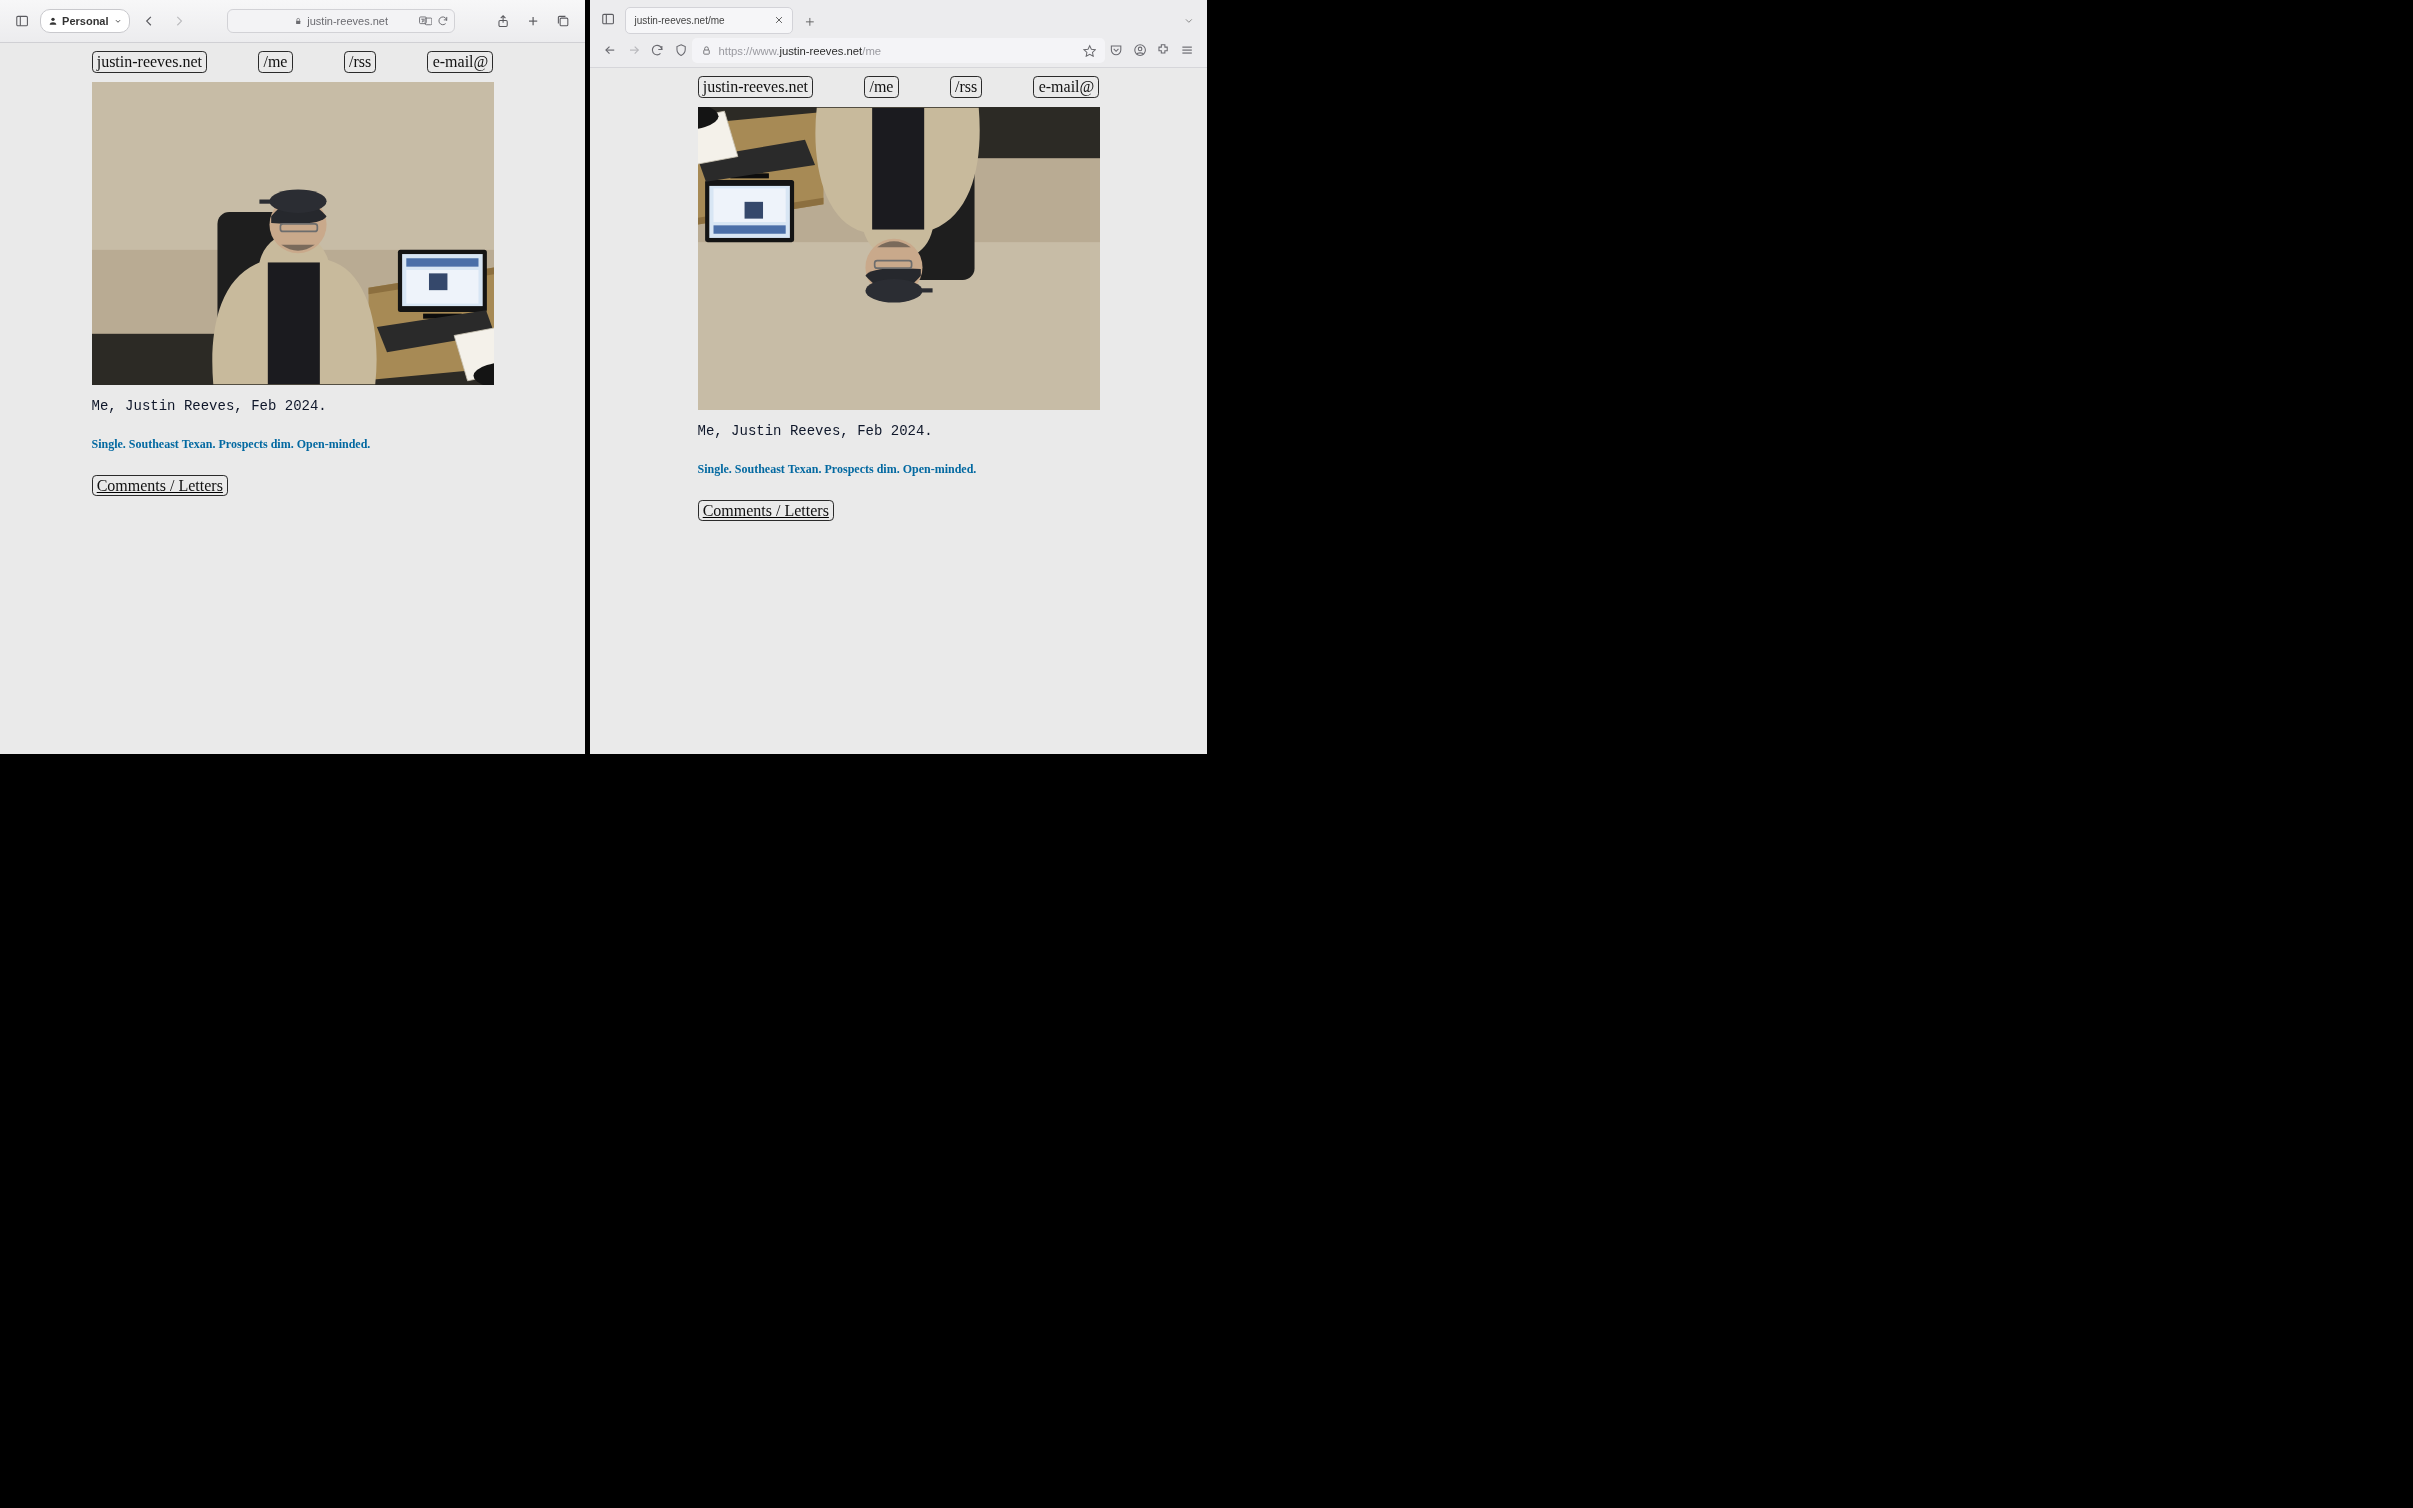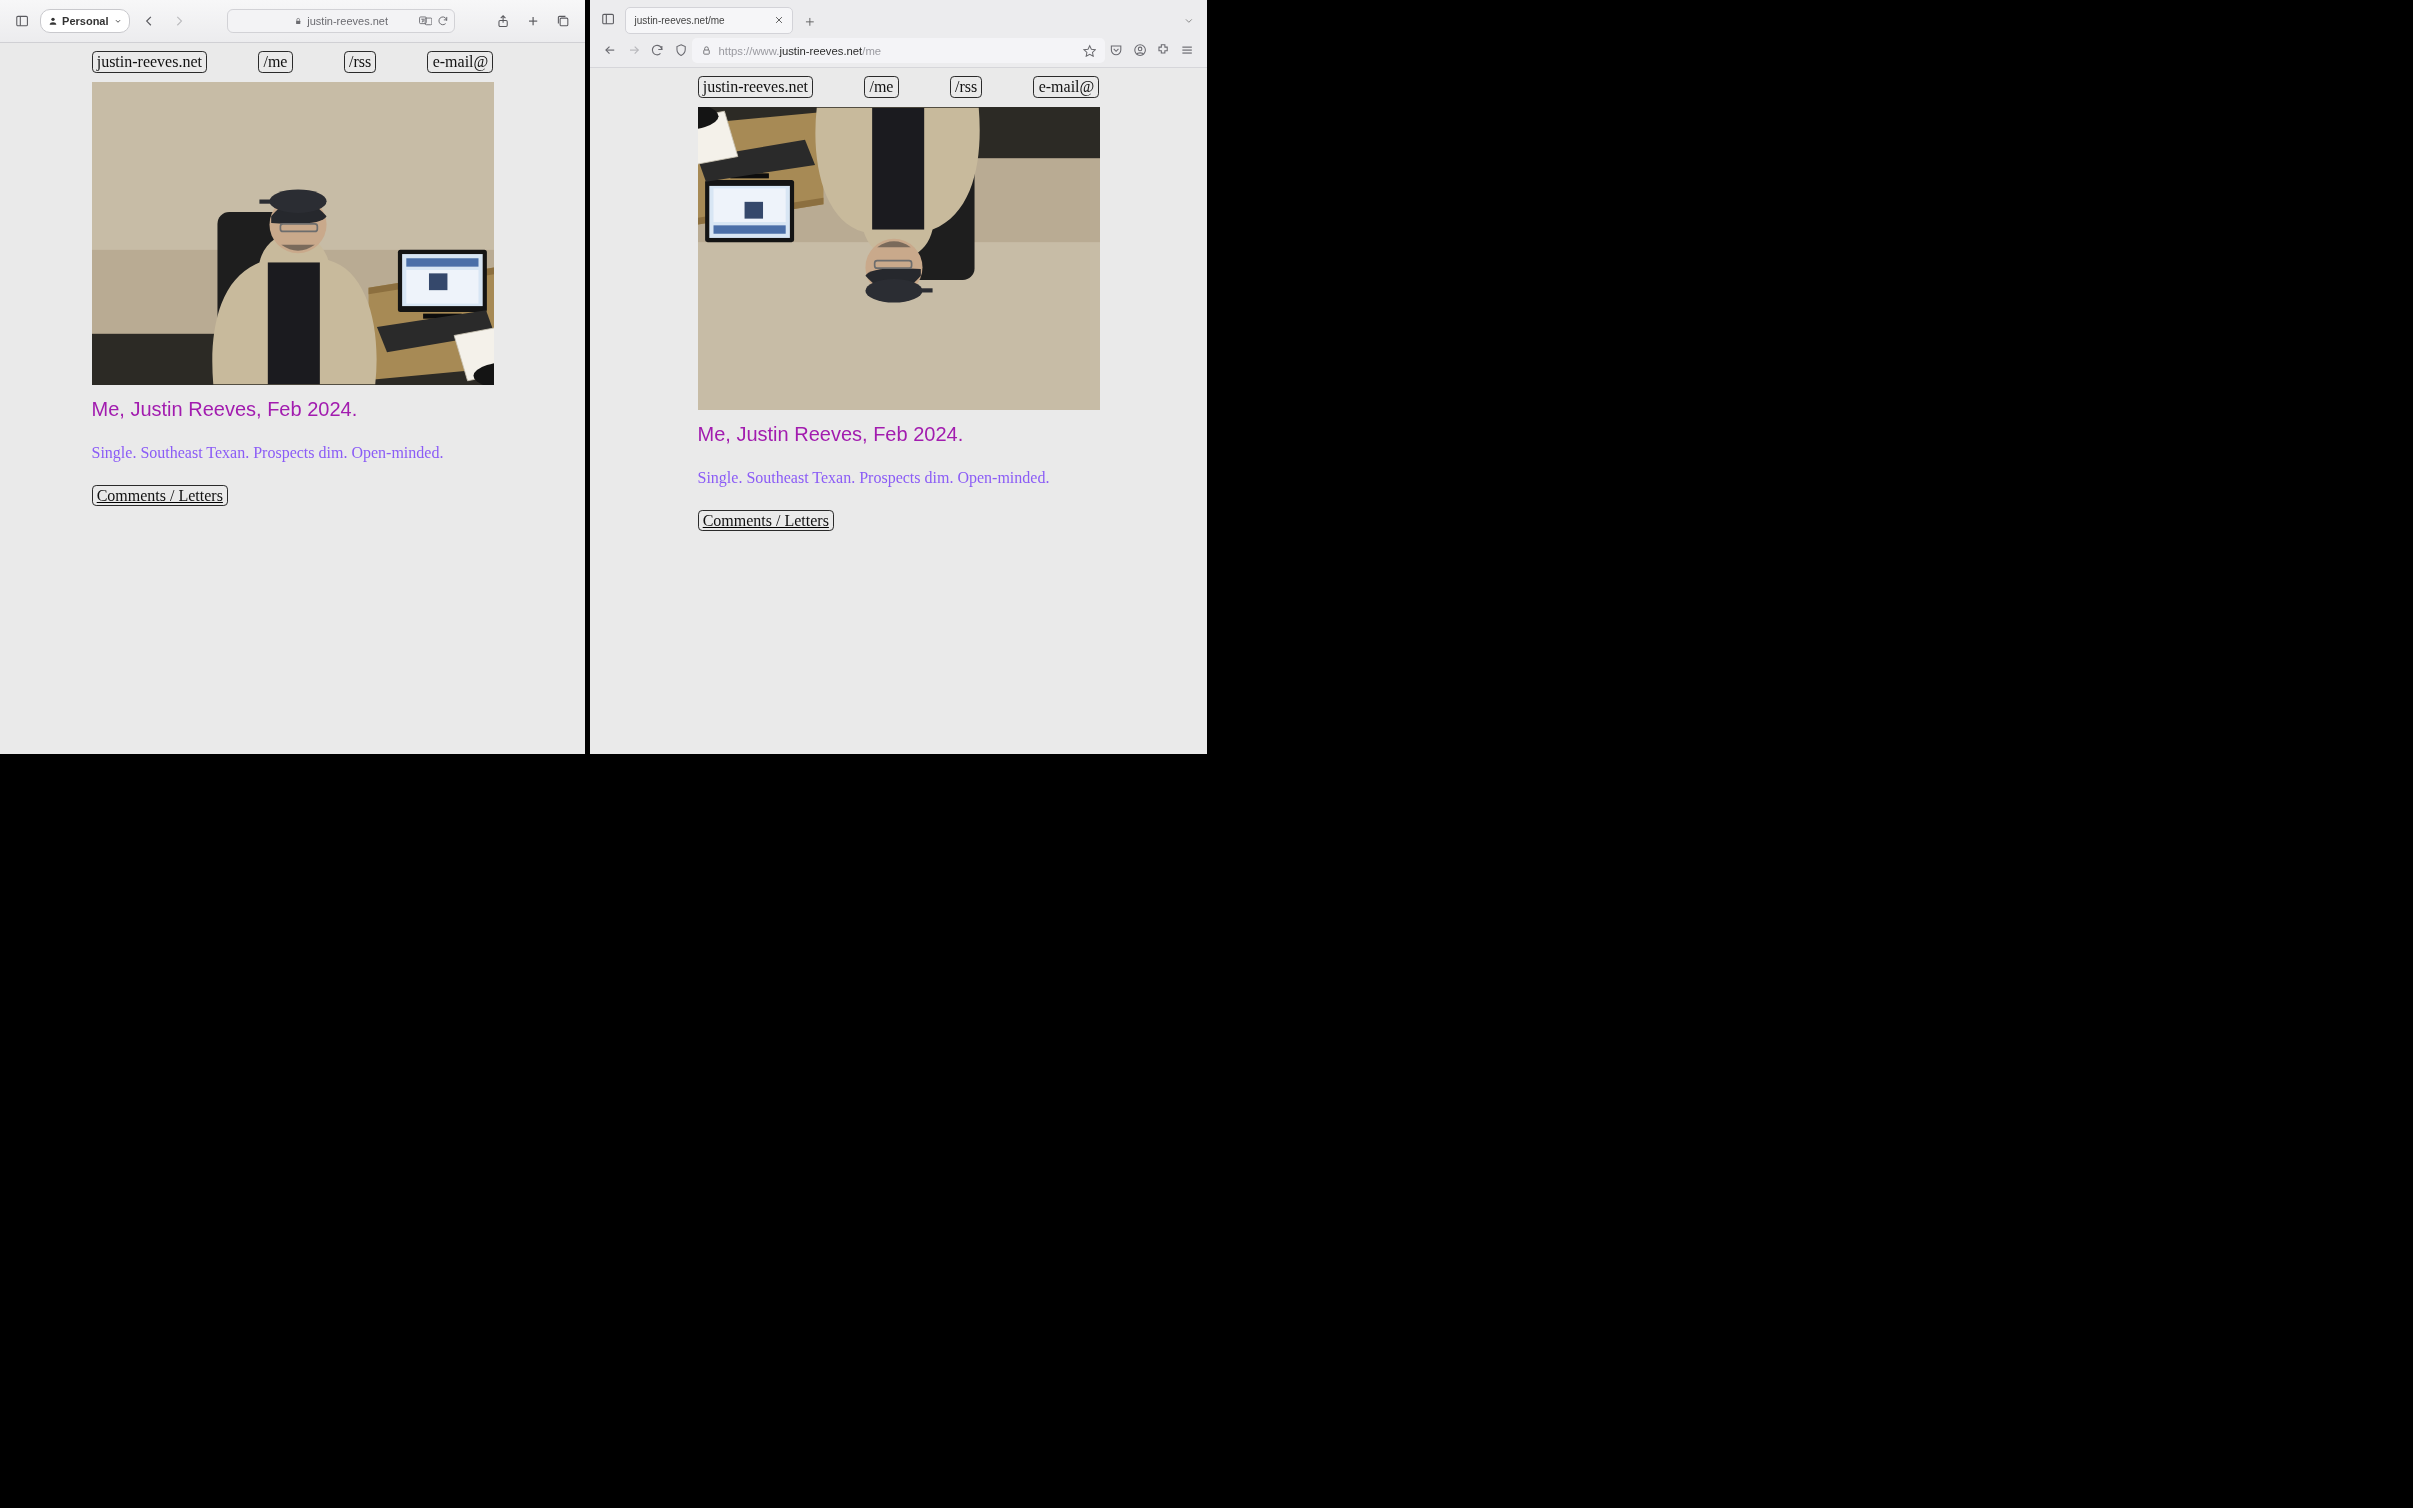--- a/index.html
+++ b/index.html
@@ -32,22 +32,22 @@
 .ff-url-field { flex:1; height:25px; border-radius:5px; background:#f4f4f7; display:flex; align-items:center; padding:0 8.4px; gap:6.7px; font-size:11.3px; color:#9a9aa0; }
 .ff-url-field .dark { color:#2b2b2b; }
 .ff-url-field .right-icons { margin-left:auto; display:flex; gap:8.4px; align-items:center; }
 
 
 .page { flex:1; overflow:auto; background:#eaeaea; }
 .content { width:402px; margin:8.4px auto 0; padding-bottom:34px; }
 .navrow { display:flex; justify-content:space-between; margin-bottom:9.2px; }
 .chip { border:0.8px solid #2a2a2a; border-radius:4.2px; padding:0.8px 4.2px; font-family:"Times New Roman",serif; font-size:16px; color:#111; background:transparent; cursor:pointer; }
 .photo { width:402px; height:303px; background:#7e7364; border:0; position:relative; overflow:hidden; }
-.cap1 { margin-top:12.6px; font-family:Liberation Sans, sans-serif; font-size:20px; color:#a21caf; }
-.cap2 { margin-top:23.5px; font-family:"Times New Roman",serif; font-size:16px; color:#8b5cf6; }
+.cap1 { margin-top:12.6px; font-family:Liberation Mono, monospace; font-size:14px; color:#0f172a; }
+.cap2 { margin-top:23.5px; font-family:"Times New Roman",serif; font-size:12px; color:#0369a1;font-weight:bold; }
 .comments { margin-top:25px;text-decoration:underline; }
 .photo-svg { width:100%; height:100%; display:block; }
 .rot180 { transform:rotate(180deg); }
 </style>
 </head>
 <body>
 
 <div class="split">
 
   <div class="pane pane-left">

